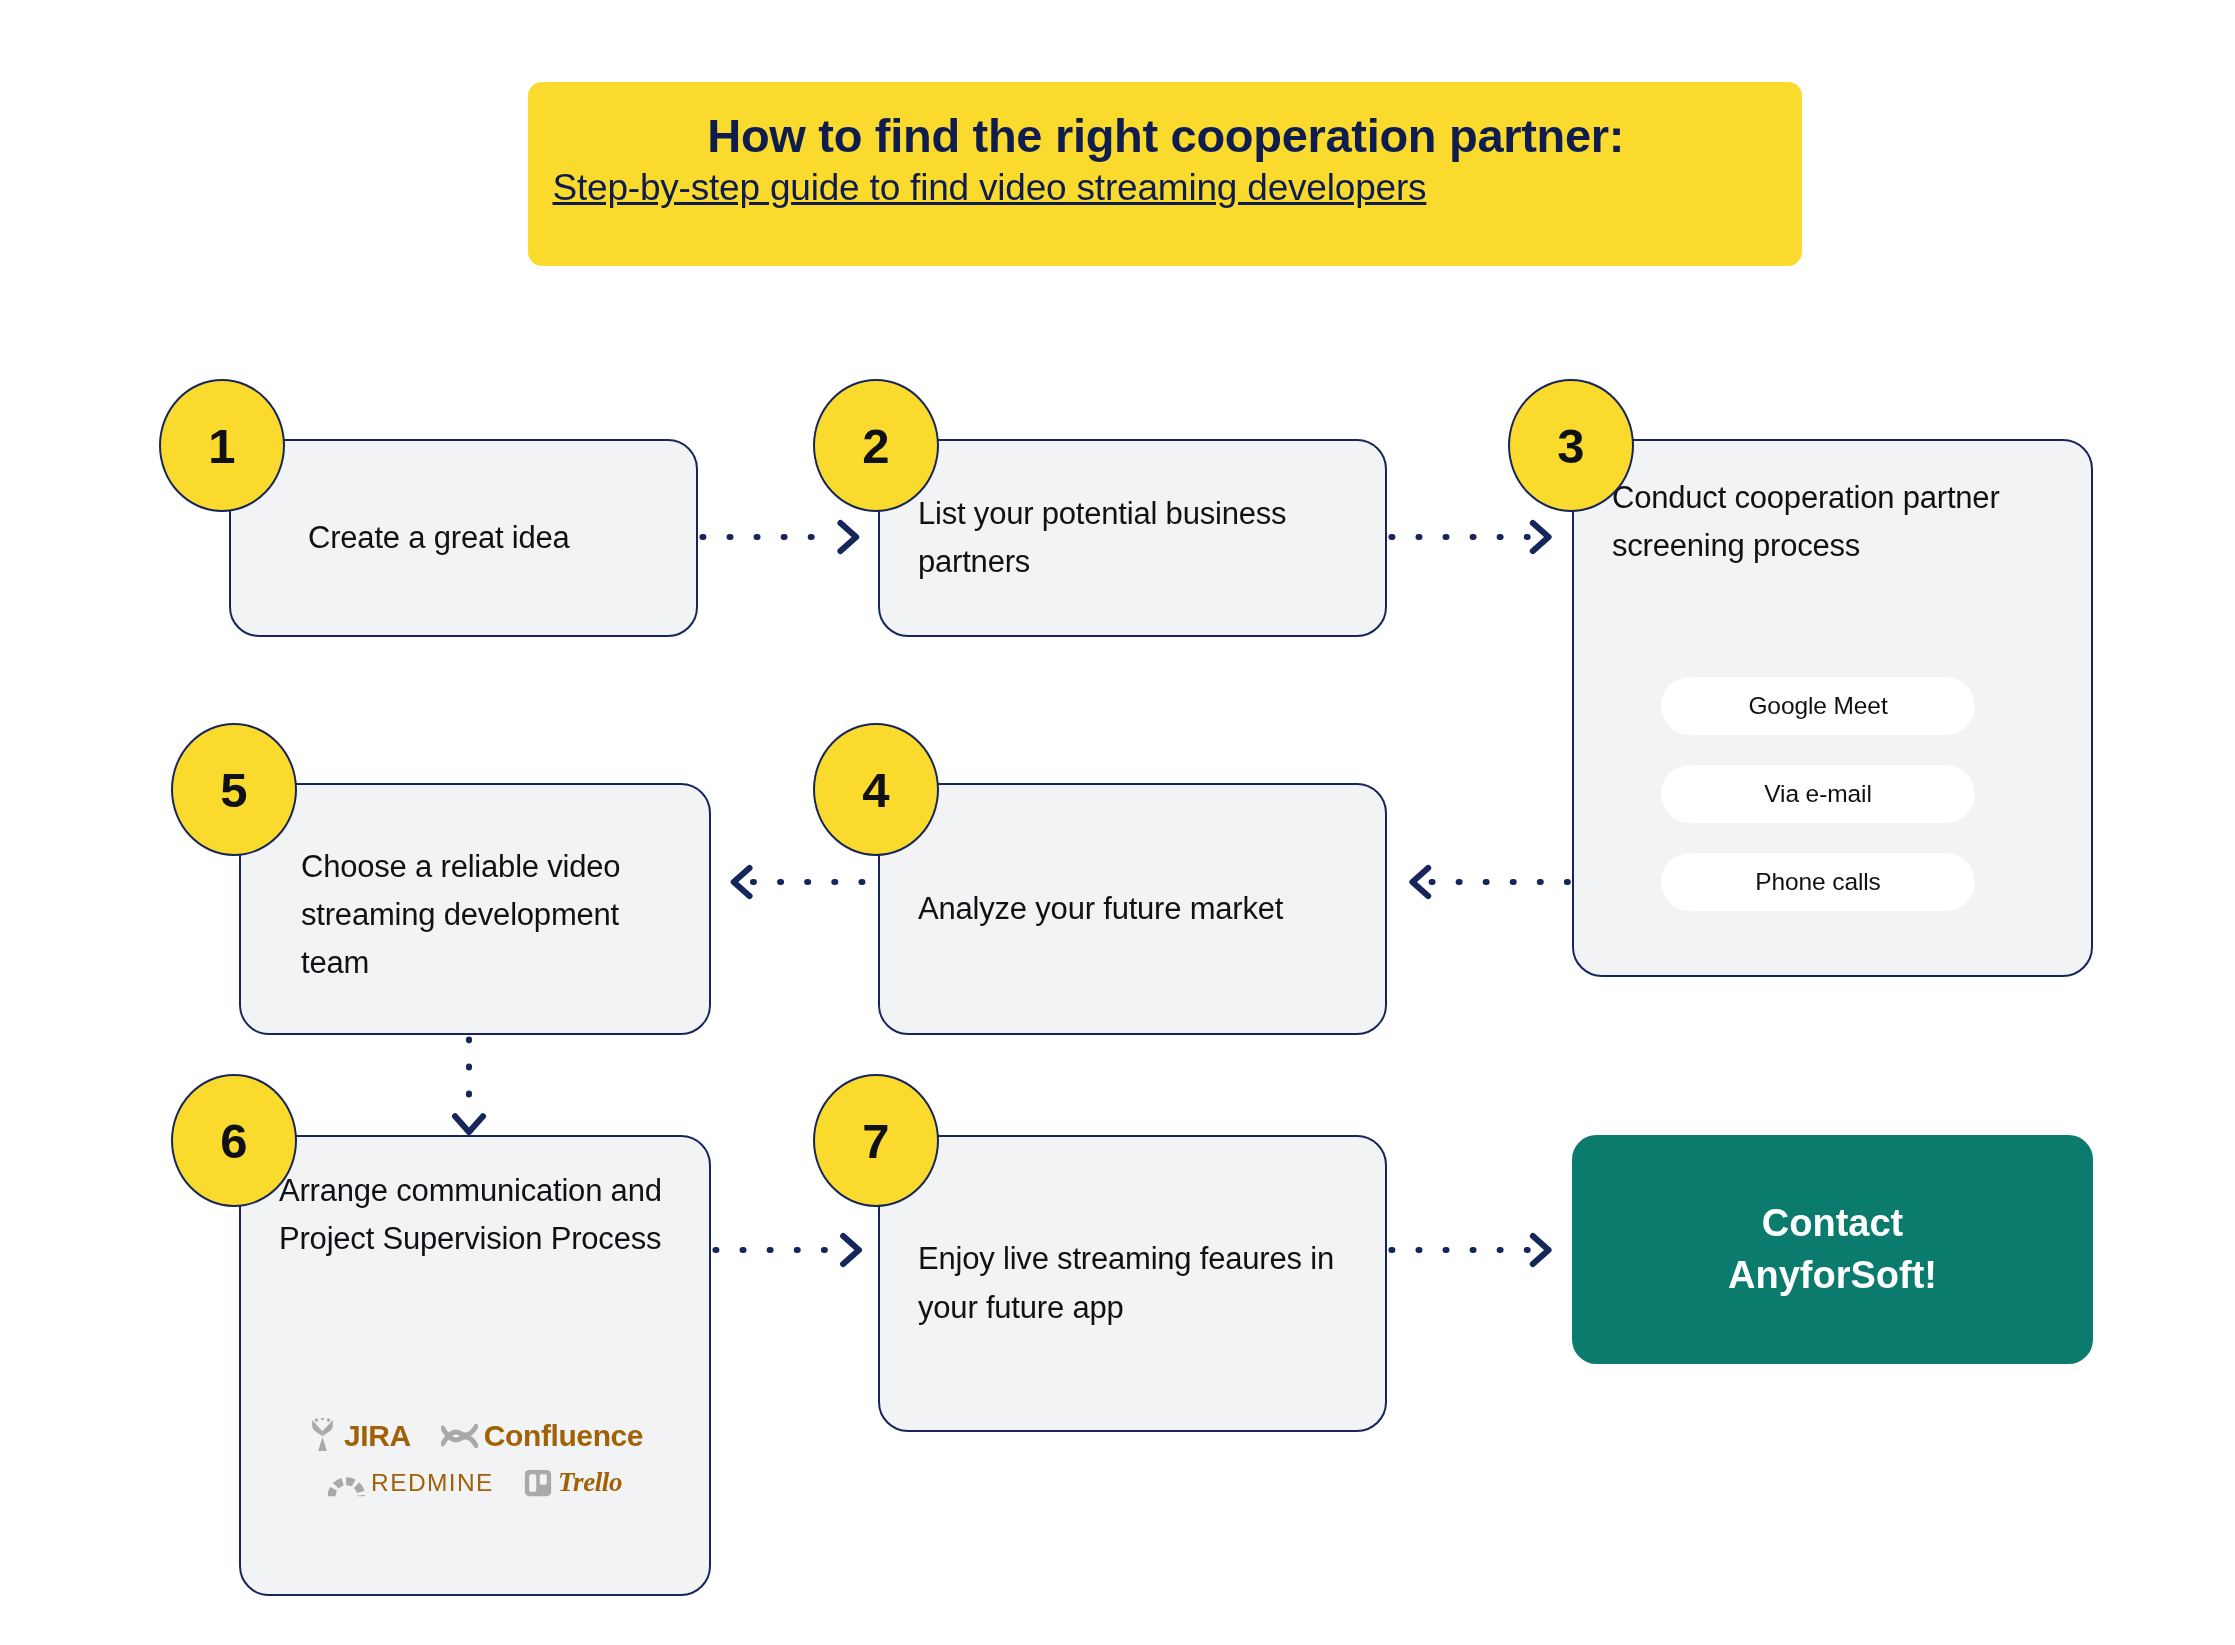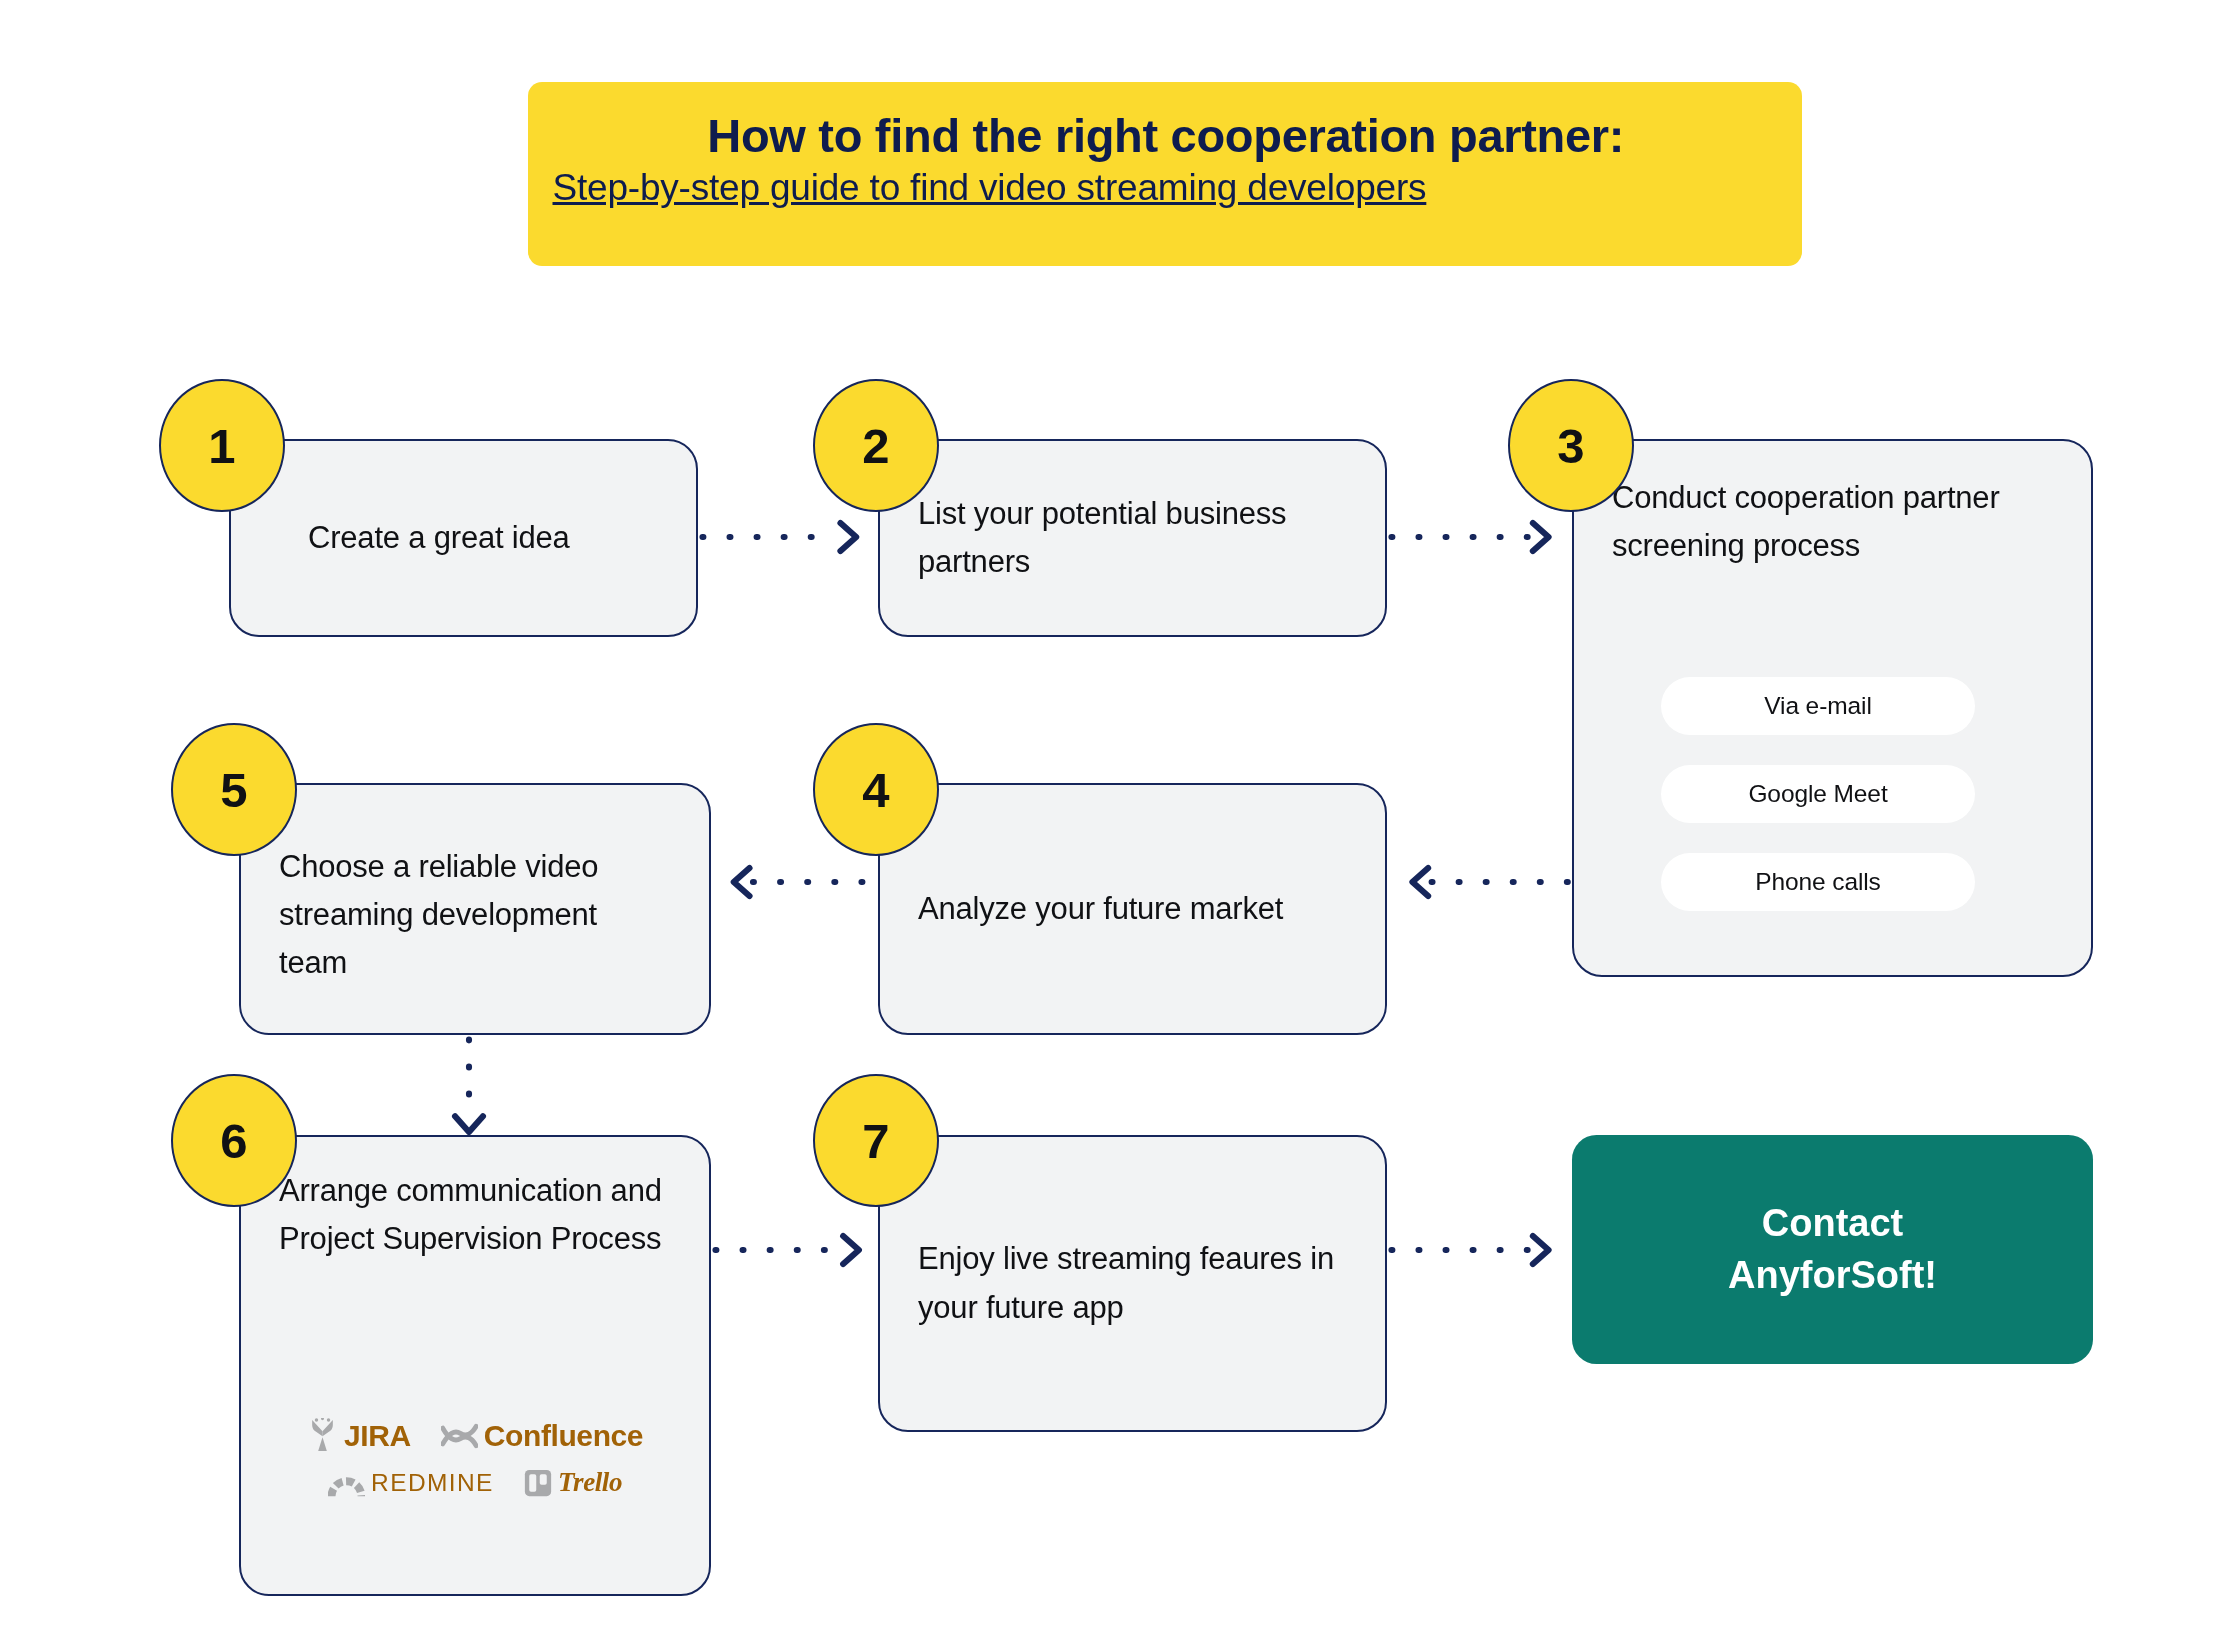--- a/index.html
+++ b/index.html
@@ -85,21 +85,21 @@
   #card1 { left: 229px;  top: 439px;  width: 469px; height: 198px; }
   #card2 { left: 878px; top: 439px;  width: 509px; height: 198px; }
   #card3 { left: 1572px; top: 439px;  width: 521px; height: 538px; }
   #card5 { left: 239px;  top: 783px;  width: 472px; height: 252px; }
   #card4 { left: 878px; top: 783px;  width: 509px; height: 252px; }
   #card6 { left: 239px;  top: 1135px; width: 472px; height: 461px; }
   #card7 { left: 878px; top: 1135px; width: 509px; height: 297px; }
 
   #card1 .card-body { top: 0; bottom: 0; }
   #card2 .card-body { top: 0; bottom: 0; }
-  #card5 .card-body { top: 12px; bottom: 0; }
+  #card5 .card-body { top: 12px; bottom: 0; padding-left: 22px; }
   #card4 .card-body { top: 0; bottom: 0; }
   #card7 .card-body { top: 0; bottom: 0; }
   #card3 .card-body { top: 33px; bottom: auto; }
   #card6 .card-body { top: 30px; bottom: auto; }
 
   
   .bubble {
     position: absolute;
     width: 126px;
     height: 133px;
@@ -270,22 +270,22 @@
       <div class="card-text">List your potential business partners</div>
     </div>
   </div>
   <div class="bubble" id="bubble2">2</div>
 
   <div class="card" id="card3">
     <div class="card-body">
       <div class="card-text">Conduct cooperation partner screening process</div>
     </div>
     <div class="pill-list">
+      <div class="pill">Google Meet</div>
       <div class="pill">Via e-mail</div>
-      <div class="pill">Google Meet</div>
       <div class="pill">Phone calls</div>
     </div>
   </div>
   <div class="bubble" id="bubble3">3</div>
 
   <div class="card" id="card4">
     <div class="card-body">
       <div class="card-text">Analyze your future market</div>
     </div>
   </div>

